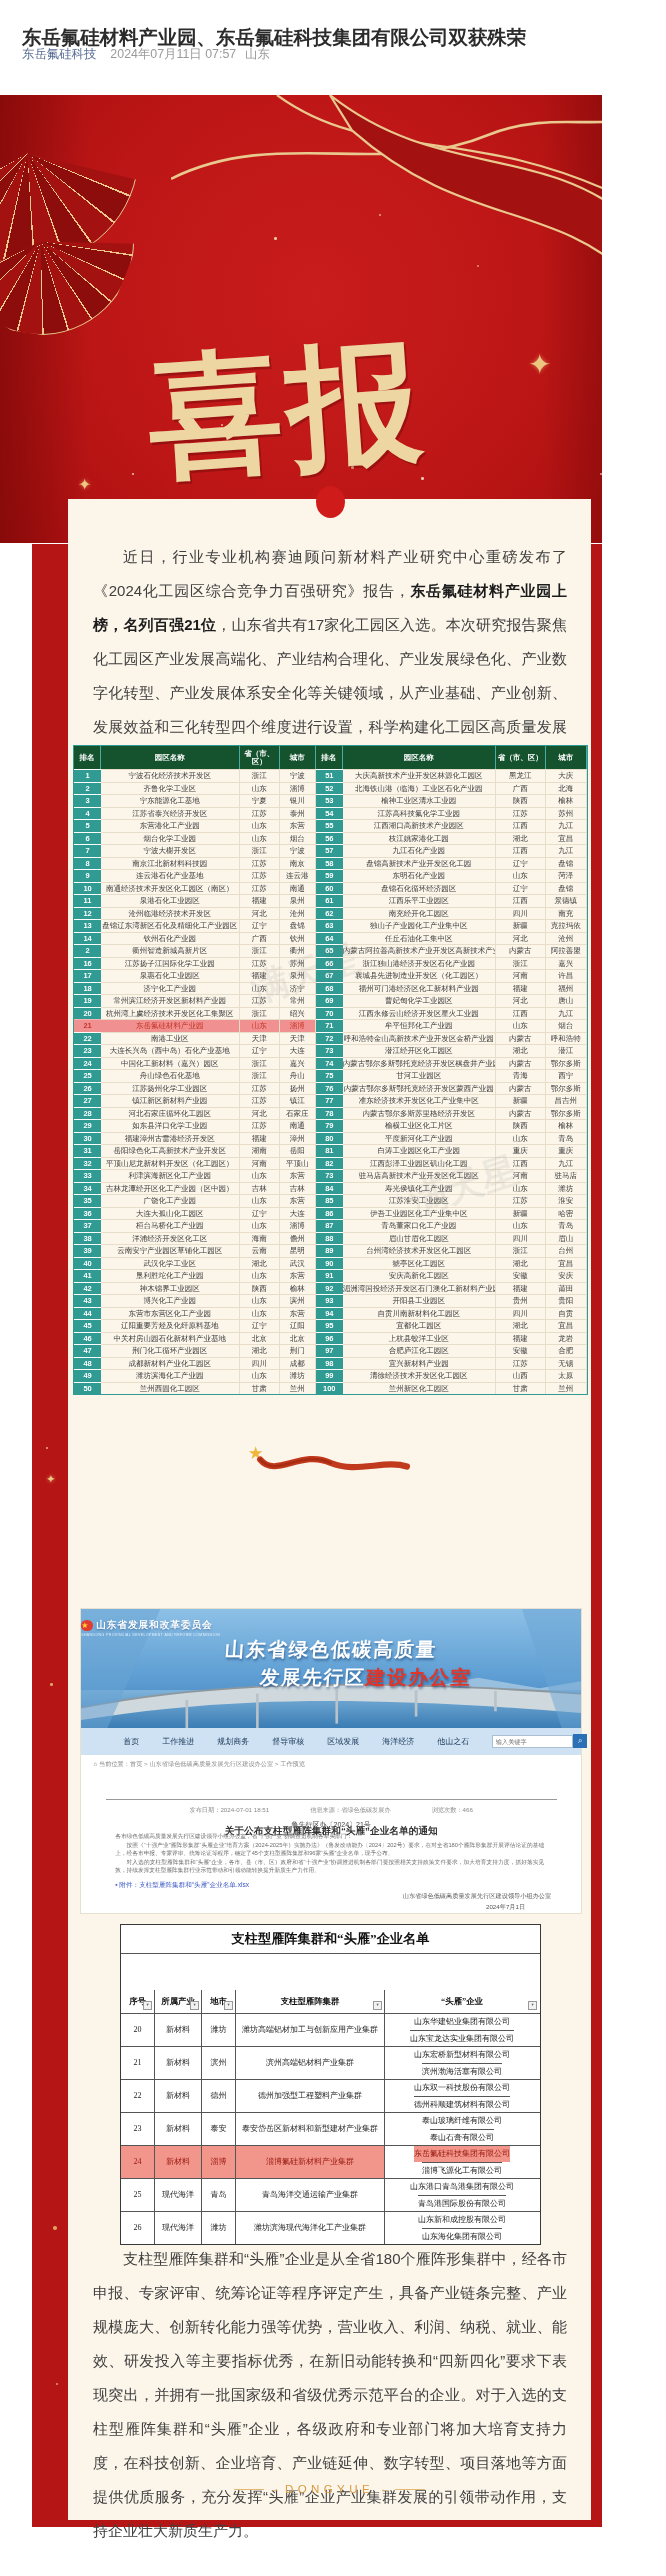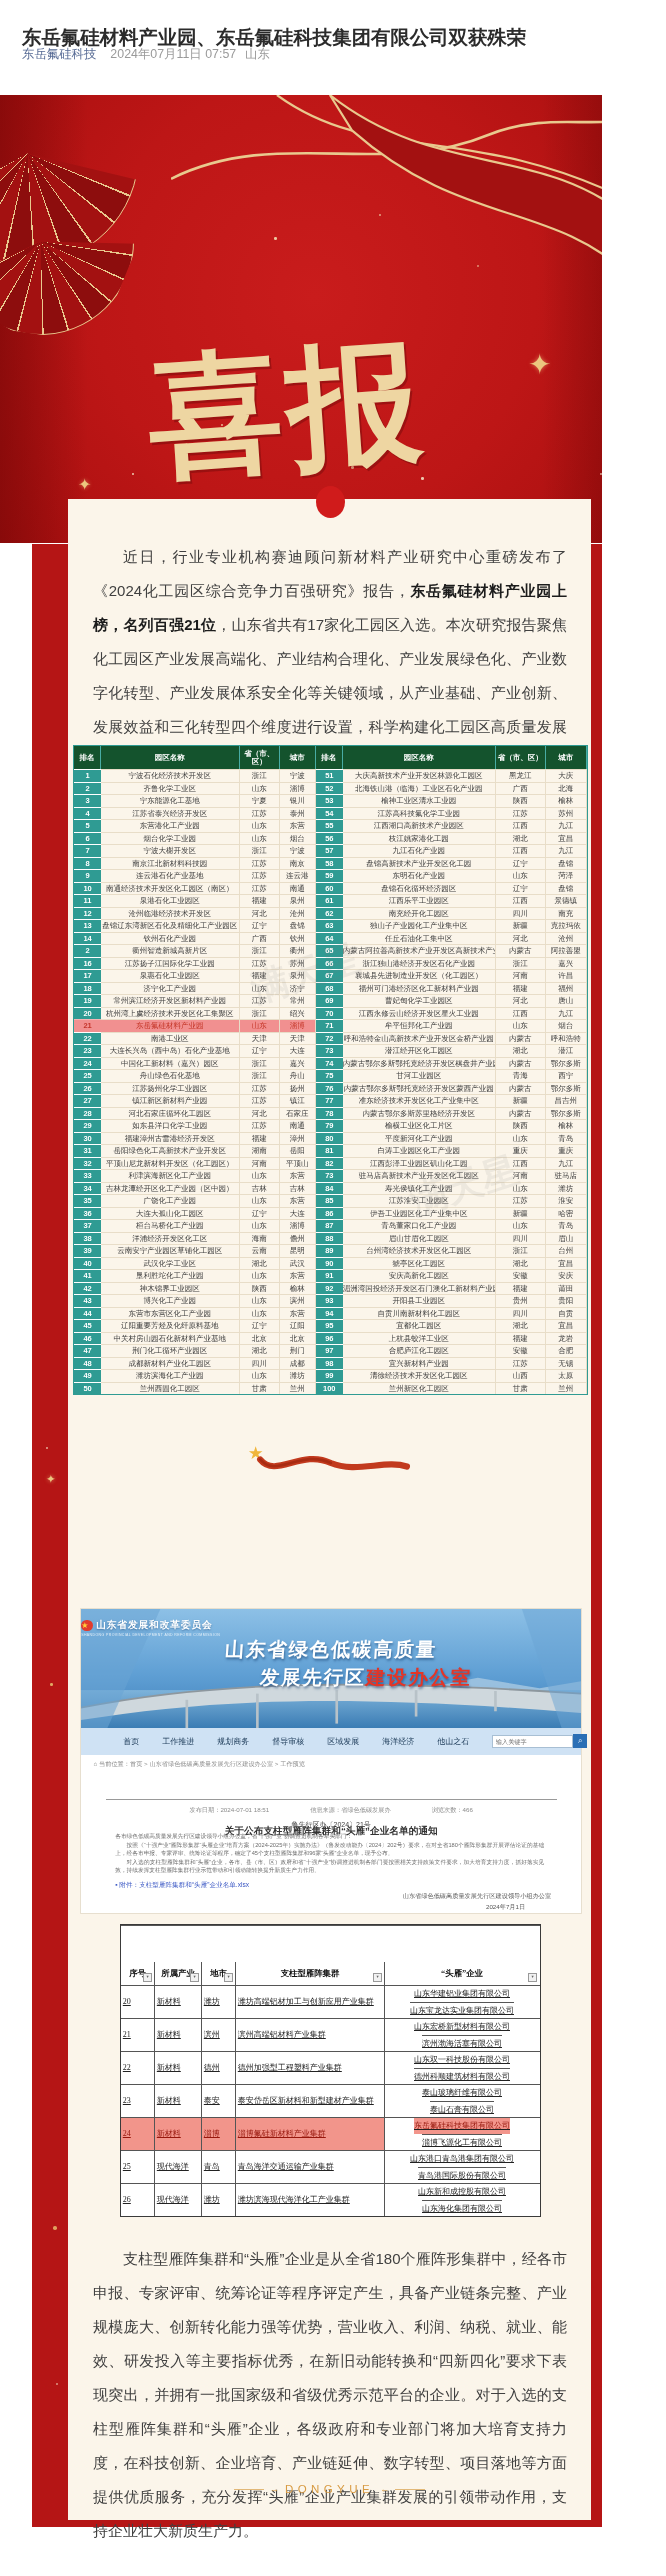--- a/index.html
+++ b/index.html
@@ -96,22 +96,22 @@
   .c-title{height:28px;line-height:28px;text-align:center;font-family:"Liberation Serif",serif;
            font-size:13.2px;font-weight:700;color:#111;}
   .c-head{display:grid;grid-template-columns:34px 47px 34px 149px 154px;border-top:0.9px solid #555;}
   .c-head div{position:relative;font-family:"Liberation Serif",serif;font-size:8.4px;font-weight:700;color:#111;
               height:23px;display:flex;align-items:center;justify-content:center;border-right:0.9px solid #555;box-sizing:border-box;margin-top:36px;}
   .c-head div:last-child{border-right:none;}
   .filt{position:absolute;right:1.8px;bottom:2.6px;width:7px;height:7px;border:0.9px solid #999;background:#f2f2f2;
         font-size:4.4px;line-height:6.2px;text-align:center;color:#666;font-family:"Liberation Sans",sans-serif;font-weight:400;}
   .c-row{display:grid;grid-template-columns:34px 47px 34px 149px 154px;border-top:0.9px solid #555;}
   .c-row>div{font-family:"Liberation Serif",serif;font-size:8px;color:#222;display:flex;align-items:center;
-             text-align:center;border-right:0.9px solid #555;box-sizing:border-box;min-height:32px;
-             padding:0 1.8px;line-height:9.7px;text-decoration:underline;}
+             justify-content:center;text-align:center;border-right:0.9px solid #555;box-sizing:border-box;min-height:32px;
+             padding:0 1.8px;line-height:9.7px;}
   .c-row>div:last-child{border-right:none;padding:0;}
   .c-comp{flex-direction:column;align-items:stretch;}
   .c-comp div{height:16px;line-height:16px;text-align:center;box-sizing:border-box;white-space:nowrap;overflow:hidden;}
   .c-comp div+div{border-top:0.9px solid #555;}
   .c-hl{background:#f2958b;color:#97170c !important;}
   
   .brand{position:absolute;left:0;top:1984px;width:523px;display:flex;align-items:center;justify-content:center;gap:6.2px;color:#d89b43;}
   .brand .ln{width:30px;height:0;border-top:0.9px solid #e2b877;}
   .brand .ar{font-size:8.8px;}
   .brand .tx{font-size:11.5px;letter-spacing:4.4px;font-weight:400;}
@@ -634,20 +634,21 @@
             <p>按照《“十强产业”雁阵形集群“头雁企业”培育方案（2024-2025年）实施办法》（鲁发改动能办〔2024〕202号）要求，在对全省180个雁阵形集群开展评估论证的基础上，经各市申报、专家评审、统筹论证等程序，确定了45个支柱型雁阵集群和96家“头雁”企业名单，现予公布。</p>
             <p>对入选的支柱型雁阵集群和“头雁”企业，各市、县（市、区）政府和省“十强产业”协调推进机制各部门要按照相关支持政策文件要求，加大培育支持力度，抓好落实见效，持续发挥支柱型雁阵集群行业示范带动和引领动能转换提升新质生产力作用。</p>
           </div>
         <div class="e-attach">▪ 附件：支柱型雁阵集群和“头雁”企业名单.xlsx</div>
         <div class="e-sign">山东省绿色低碳高质量发展先行区建设领导小组办公室</div>
         <div class="e-date">2024年7月1日</div>
       </div>
     </div>
 
     <div class="ctable">
+      <div class="c-title">支柱型雁阵集群和“头雁”企业名单</div>
       <div class="c-head">
           <div>序号<span class="filt">▾</span></div>
           <div>所属产业<span class="filt">▾</span></div>
           <div>地市<span class="filt">▾</span></div>
           <div>支柱型雁阵集群<span class="filt">▾</span></div>
           <div>“头雁”企业<span class="filt">▾</span></div>
         </div>
       <div>
           <div class="c-row">
             <div>20</div>

